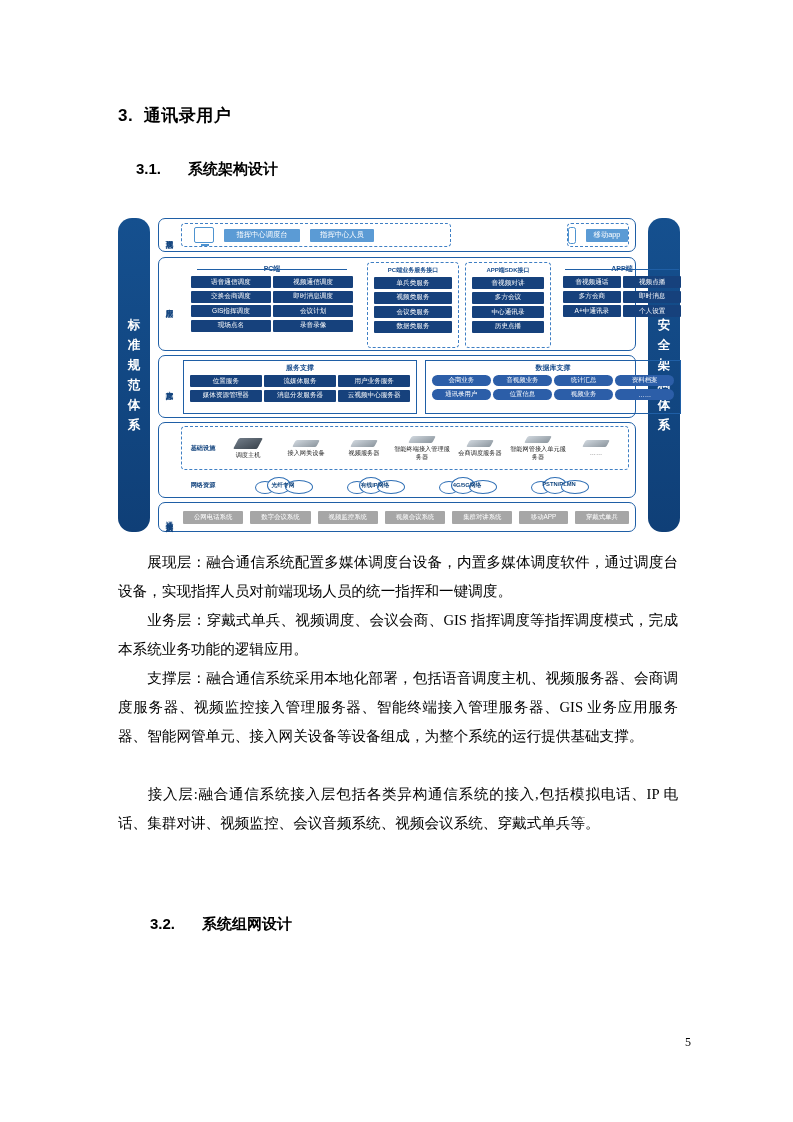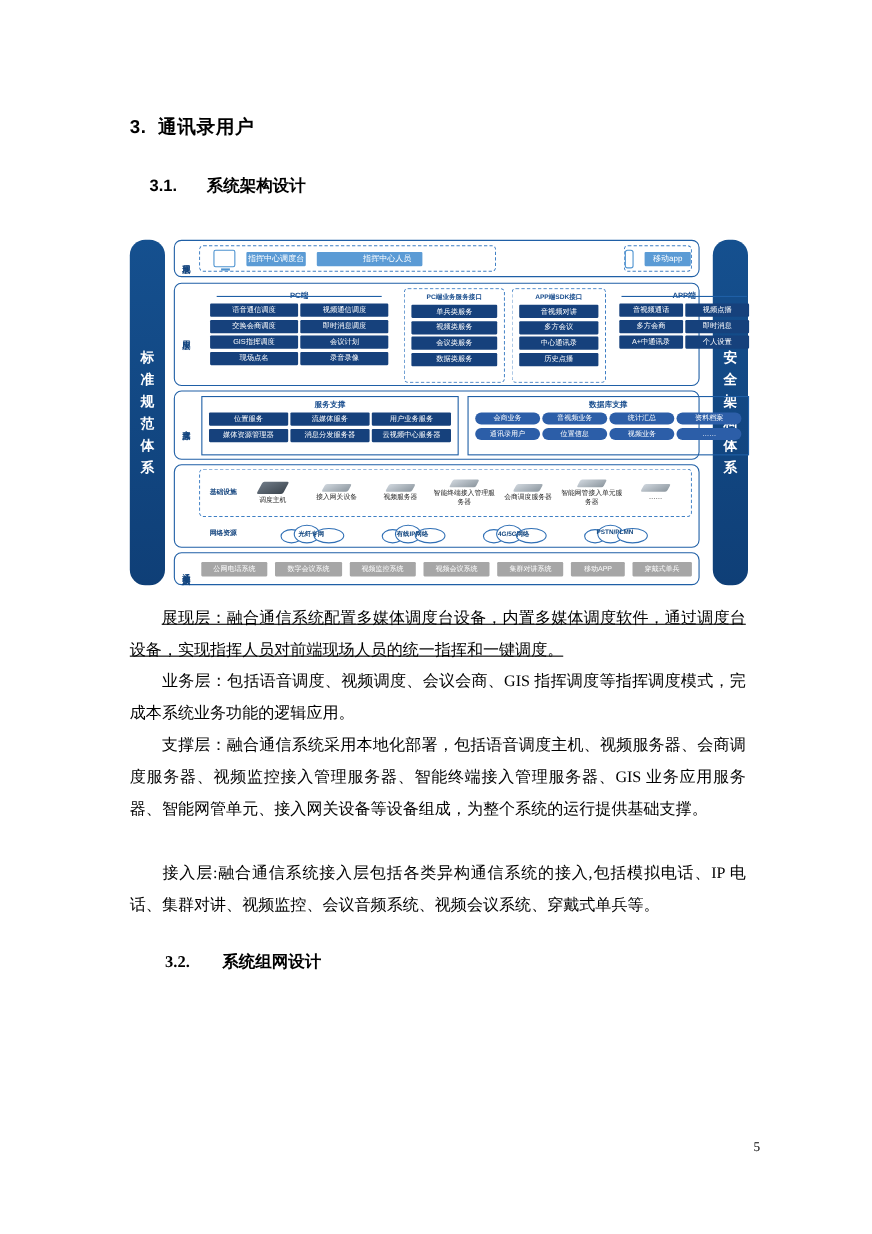--- a/index.html
+++ b/index.html
@@ -132,22 +132,22 @@
     </div>
 
     <div class="stack">
 
       <div class="band display">
         <div class="vlabel">
           <span>展现层</span>
         </div>
         <div class="dash" style="left:22px;top:4px;width:270px;bottom:4px;display:flex;align-items:center;gap:10px;padding-left:12px;">
           <div class="monitor"></div>
-          <div class="pill" style="width:54px;">指挥中心调度台</div>
-          <div class="pill" style="width:64px;padding-left:32px;">指挥中心人员</div>
+          <div class="pill" style="width:76px;">指挥中心调度台</div>
+          <div class="pill" style="width:64px;">指挥中心人员</div>
         </div>
         <div class="dash" style="left:298px;top:4px;width:104px;bottom:4px;display:flex;align-items:center;justify-content:center;margin-top:48px;">
           <div class="pill" style="width:74px;">业务应用系统</div>
         </div>
         <div class="dash" style="left:408px;top:4px;right:6px;bottom:4px;display:flex;align-items:center;justify-content:center;gap:10px;">
           <div class="phone"></div>
           <div class="pill" style="width:56px;">移动app</div>
         </div>
       </div>
 
@@ -310,36 +310,36 @@
           <div class="gbox" style="flex:1;">视频会议系统</div>
           <div class="gbox" style="flex:1;">集群对讲系统</div>
           <div class="gbox" style="flex:0.8;">移动APP</div>
           <div class="gbox" style="flex:0.9;">穿戴式单兵</div>
         </div>
       </div>
 
     </div>
   </div>
 
-  <div class="para" style="left:118px;top:548px;text-decoration:underline;">
+  <div class="para" style="left:118px;top:548px;">
     <span class="ind"></span><span>展现层：融合通信系统配置多媒体调度台设备，内置多媒体调度软件，通过调度台设备，实现指挥人员对前端现场人员的统一指挥和一键调度。</span>
   </div>
 
   <div class="para" style="left:118px;top:606px;">
-    <span class="ind"></span><span>业务层：包括语音调度、视频调度、会议会商、GIS 指挥调度等指挥调度模式，完成本系统业务功能的逻辑应用。</span>
+    <span class="ind"></span><span>业务层：穿戴式单兵、视频调度、会议会商、GIS 指挥调度等指挥调度模式，完成本系统业务功能的逻辑应用。</span>
   </div>
 
   <div class="para" style="left:118px;top:780px;">
     <span class="ind"></span><span>接入层:融合通信系统接入层包括各类异构通信系统的接入,包括模拟电话、IP 电话、集群对讲、视频监控、会议音频系统、视频会议系统、穿戴式单兵等。</span>
   </div>
 
   <div class="para" style="left:118px;top:664px;">
     <span class="ind"></span><span>支撑层：融合通信系统采用本地化部署，包括语音调度主机、视频服务器、会商调度服务器、视频监控接入管理服务器、智能终端接入管理服务器、GIS 业务应用服务器、智能网管单元、接入网关设备等设备组成，为整个系统的运行提供基础支撑。</span>
   </div>
 
-  <div class="h2" style="left:150px;top:865px;font-family:Liberation Serif, serif;">
+  <div class="h2" style="left:150px;top:915px;">
     <span class="num">3.2.</span><span>系统组网设计</span>
   </div>
 
 
   <div class="pageno">5</div>
 
 </div>
 
 </body></html>

